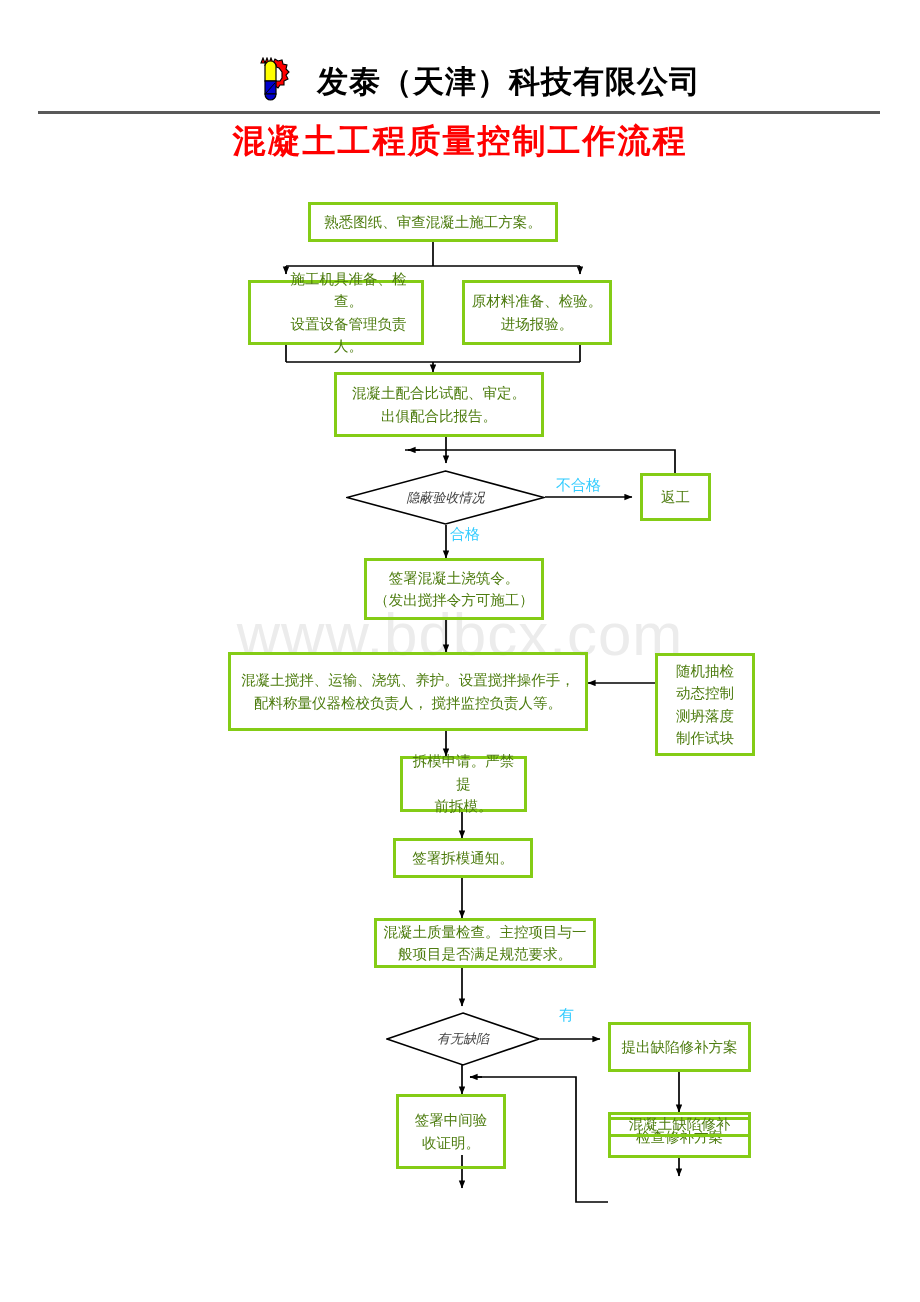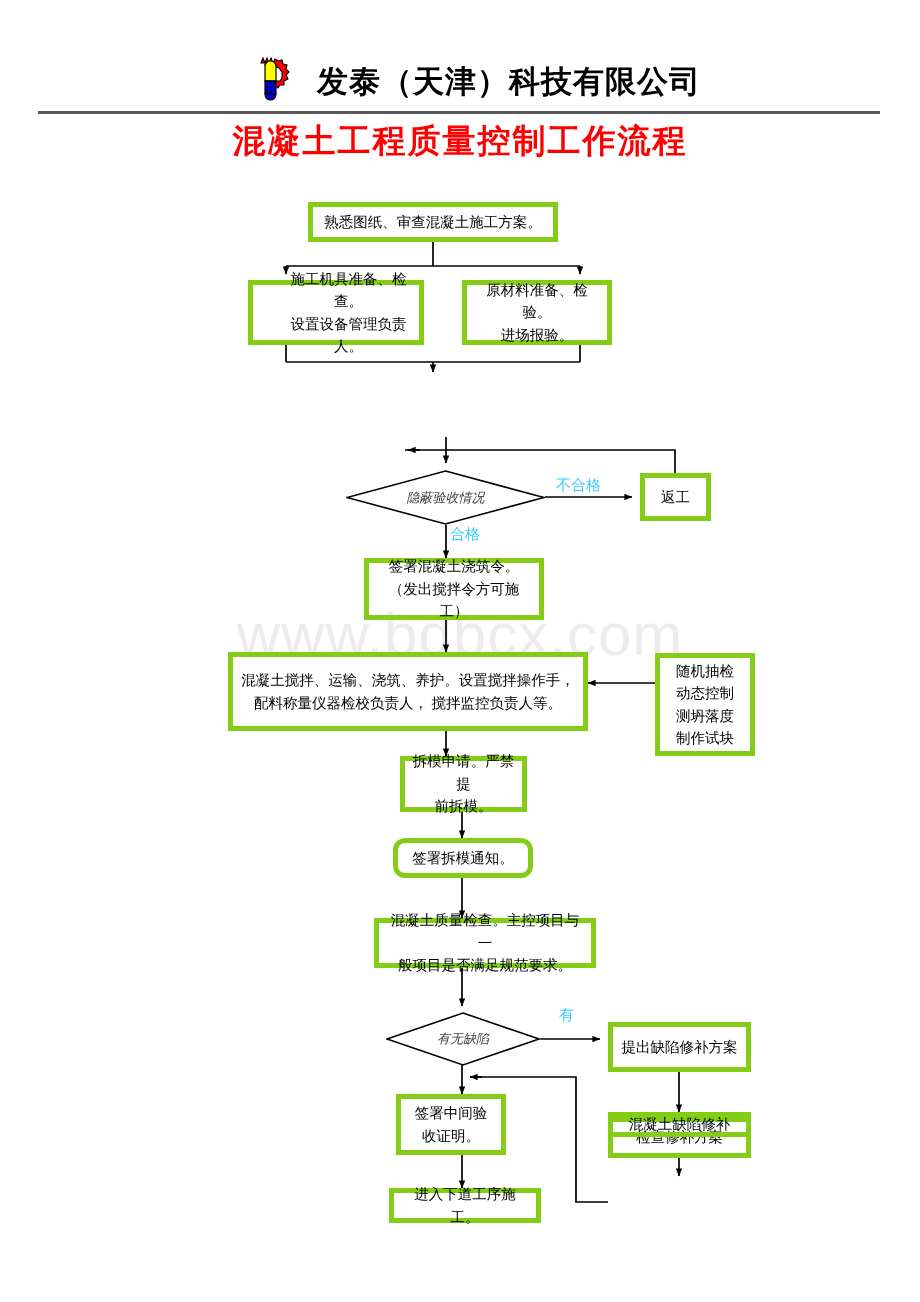--- a/index.html
+++ b/index.html
@@ -32,23 +32,23 @@
     font-family:"Liberation Sans","DejaVu Sans",sans-serif;
     font-size:60px;color:#ECECEC;letter-spacing:1px;
     user-select:none;pointer-events:none;z-index:0;
   }
 
   
   .chart{position:absolute;left:0;top:0;width:920px;height:1302px;z-index:2;}
   .chart svg{position:absolute;left:0;top:0;}
 
   .node{
-    position:absolute;border:5px solid #84cc16;background:transparent;
+    position:absolute;border:3px solid #84cc16;background:transparent;
     display:flex;align-items:center;justify-content:center;
-    text-align:center;color:#000000;font-size:14.5px;line-height:1.55;
+    text-align:center;color:#4d7c0f;font-size:14.5px;line-height:1.55;
     box-sizing:border-box;padding:2px 6px;
   }
   .node.tight{padding:2px 3px;}
   .node span{display:block;}
 
   .diamond-wrap{position:absolute;}
   .diamond-wrap svg{position:absolute;left:0;top:0;}
   .diamond-label{
     position:absolute;left:0;top:0;width:100%;height:100%;
     display:flex;align-items:center;justify-content:center;
@@ -158,20 +158,24 @@
     <div class="node" style="left:248px;top:280px;width:176px;height:65px;flex-direction:column;padding-left:31px;">
       <span>施工机具准备、检查。</span>
       <span>设置设备管理负责人。</span>
     </div>
 
     <div class="node" style="left:462px;top:280px;width:150px;height:65px;flex-direction:column;">
       <span>原材料准备、检验。</span>
       <span>进场报验。</span>
     </div>
 
+    <div class="node" style="left:334px;top:372px;width:210px;height:65px;flex-direction:column;">
+      <span>混凝土配合比试配、审定。</span>
+      <span>出俱配合比报告。</span>
+    </div>
 
     <div class="diamond-wrap" style="left:346px;top:470px;width:199px;height:55px;">
       <svg width="199" height="55">
         <polygon points="99.5,1 198,27.5 99.5,54 1,27.5" fill="none" stroke="#000000" stroke-width="1.6"></polygon>
       </svg>
       <div class="diamond-label">隐蔽验收情况</div>
     </div>
 
     <div class="node" style="left:640px;top:473px;width:71px;height:48px;">
       <span>返工</span>
@@ -192,21 +196,21 @@
       <span>动态控制</span>
       <span>测坍落度</span>
       <span>制作试块</span>
     </div>
 
     <div class="node" style="left:400px;top:756px;width:127px;height:56px;flex-direction:column;">
       <span>拆模申请。严禁提</span>
       <span>前拆模。</span>
     </div>
 
-    <div class="node" style="left:393px;top:838px;width:140px;height:40px;border-radius:12px;">
+    <div class="node" style="left:393px;top:838px;width:140px;height:40px;">
       <span>签署拆模通知。</span>
     </div>
 
     <div class="node" style="left:374px;top:918px;width:222px;height:50px;flex-direction:column;text-align:center;">
       <span>混凝土质量检查。主控项目与一</span>
       <span>般项目是否满足规范要求。</span>
     </div>
 
     <div class="diamond-wrap" style="left:386px;top:1012px;width:154px;height:54px;">
       <svg width="154" height="54">
@@ -220,27 +224,24 @@
     </div>
 
     <div class="node" style="left:608px;top:1117px;width:143px;height:41px;">
       <span>检查修补方案</span>
     </div>
 
     <div class="node" style="left:608px;top:1112px;width:143px;height:25px;">
       <span>混凝土缺陷修补</span>
     </div>
 
-    <div class="node" style="left:396px;top:1094px;width:110px;height:61px;flex-direction:column;">
+    <div class="node" style="left:396px;top:1094px;width:110px;height:75px;flex-direction:column;">
       <span>签署中间验</span>
       <span>收证明。</span>
     </div>
 
-    <div class="node" style="left:389px;top:1188px;width:152px;height:35px;">
-      <span>进入下道工序施工。</span>
-    </div>
 
     <div class="edge-label" style="left:556px;top:476px;">不合格</div>
     <div class="edge-label" style="left:450px;top:525px;">合格</div>
     <div class="edge-label" style="left:559px;top:1006px;">有</div>
 
   </div>
 </div>
 
 </body></html>

